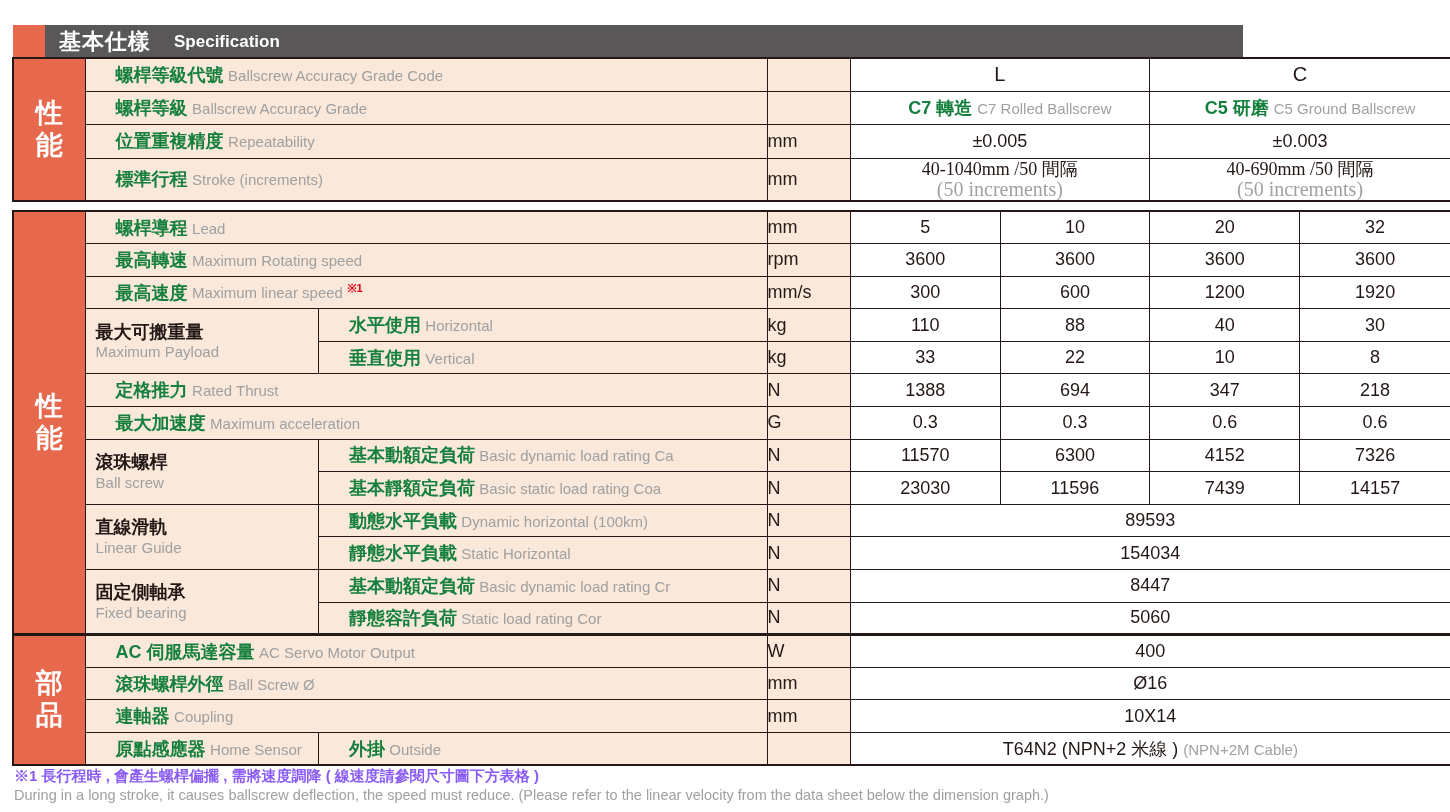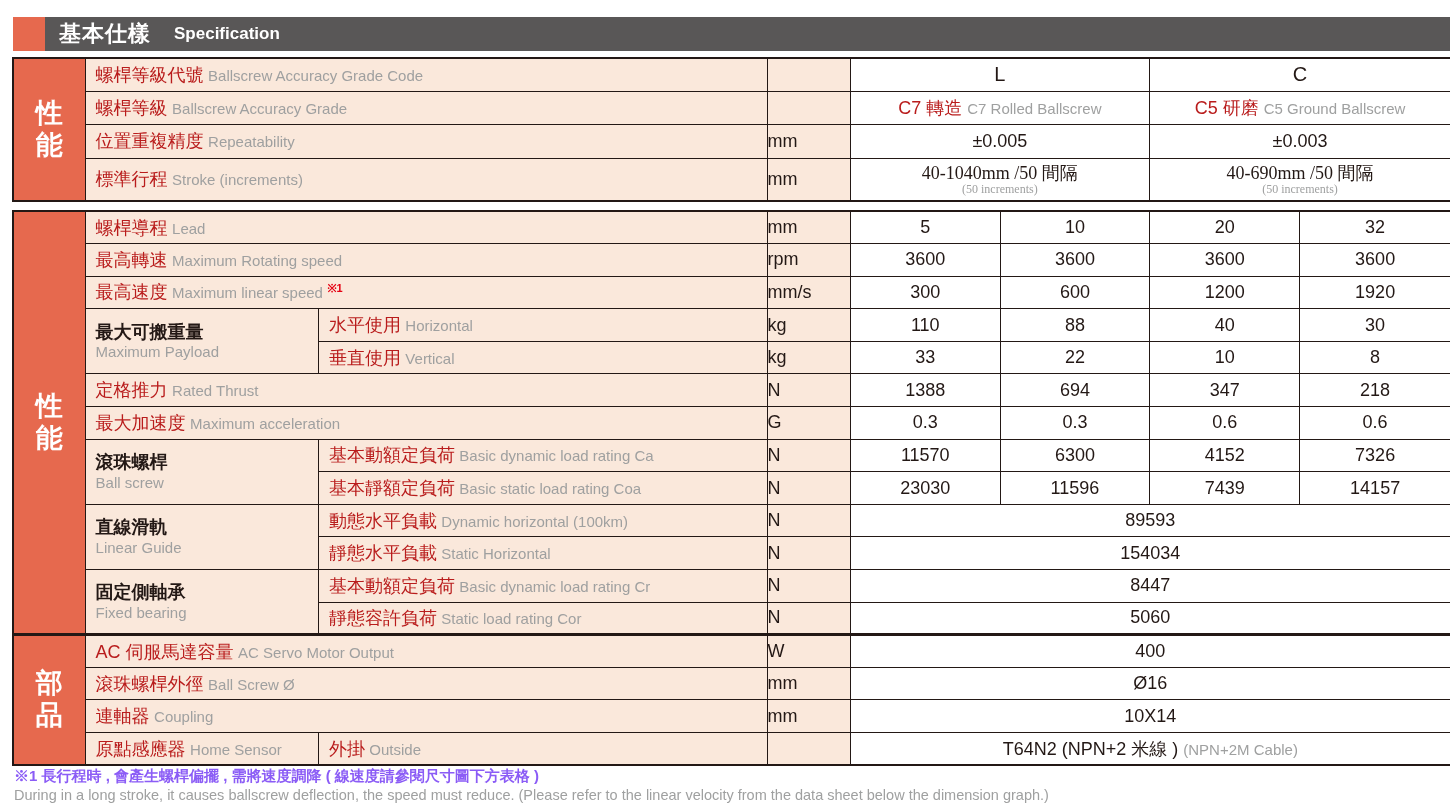--- a/index.html
+++ b/index.html
@@ -1,46 +1,46 @@
 <!DOCTYPE html>
 <html><head>
 <meta charset="utf-8">
 <style>
   * { margin:0; padding:0; box-sizing:border-box; }
   html,body { width:1450px; height:812px; background:#ffffff;
     font-family:"Liberation Sans", sans-serif; color:#231815; }
 
   
-  .hdr { position:absolute; left:13px; top:17px; width:1437px; height:34px; display:flex; }
+  .hdr { position:absolute; left:13px; top:25px; width:1230px; height:34px; display:flex; }
   .hdr-sq { width:32px; height:34px; background:#E6694E; }
   .hdr-bar { flex:1; height:34px; background:#595757; display:flex; align-items:center; padding-left:14px; }
   .hdr-zh { color:#fff; font-weight:bold; font-size:22px; letter-spacing:1px; }
   .hdr-en { color:#fff; font-weight:bold; font-size:17px; margin-left:23px; }
 
   
   table.spec { border-collapse:collapse; table-layout:fixed; position:absolute; left:12px; border:2px solid #231815; }
   table.spec td { border:1px solid #231815; overflow:hidden; white-space:nowrap; }
   .t1 { top:57px; width:1440px; }
   .t2 { top:210px; width:1440px; height:555px; }
   .t2 tr { height:32.6px; }
 
   .side { background:#E6694E; text-align:center; vertical-align:middle; }
   .vtext { width:1.08em; margin:16px auto; color:#fff; font-weight:bold; font-size:27px;
            line-height:1.18; word-break:break-all; white-space:normal; }
 
   .lbl { background:#FAE8DB; text-align:left; padding:2px 8px 2px 10px; vertical-align:middle; }
-  .zh { font-weight:normal; font-size:18px; color:#b91c1c; }
+  .zh { font-weight:bold; font-size:18px; color:#15803d;margin-left:20px; }
   .en { font-size:15px; color:#9FA0A0; }
   .en2 { font-size:15px; color:#9FA0A0; line-height:1.25; }
   .zh2 { font-weight:bold; font-size:18px; color:#231815; line-height:1.25; }
   .unit { background:#FAE8DB; text-align:left; padding-right:8px; font-size:18px; vertical-align:middle; }
   .val { background:#fff; text-align:center; font-size:18px; vertical-align:middle; }
   .big { font-size:20px; }
   .two { line-height:1.05; padding-top:1px;font-family:Liberation Serif, serif; }
-  .sub { font-size:12px; color:#9FA0A0; }
+  .sub { font-size:20px; color:#9FA0A0; }
   sup.note { color:#E50012; font-size:11px; font-weight:bold; }
   .tsep { border-top:3px solid #231815 !important; }
 
   
   .fn-zh { position:absolute; left:14px; top:767px; color:#8b5cf6; font-weight:bold; font-size:15px; }
   .fn-en { position:absolute; left:14px; top:787px; color:#9FA0A0; font-size:14.5px; }
 </style>
 </head>
 <body>
 

